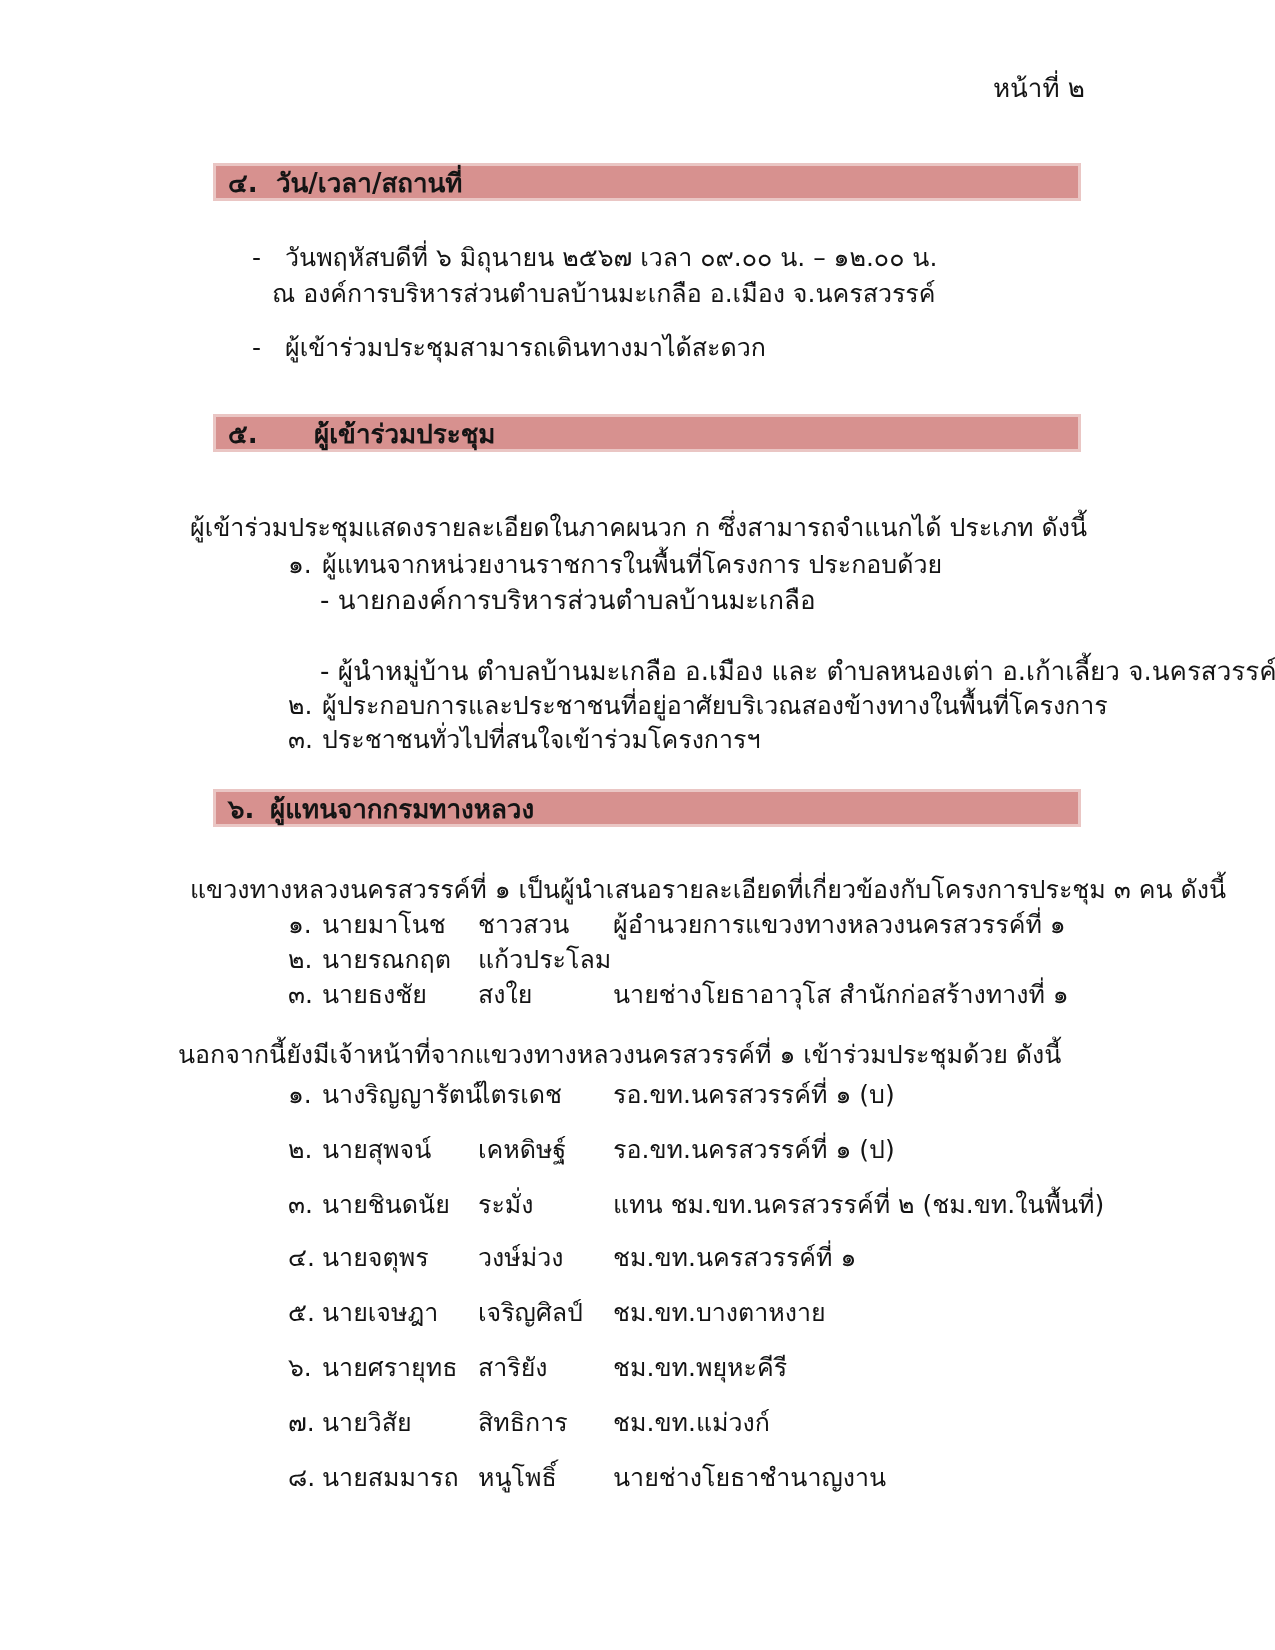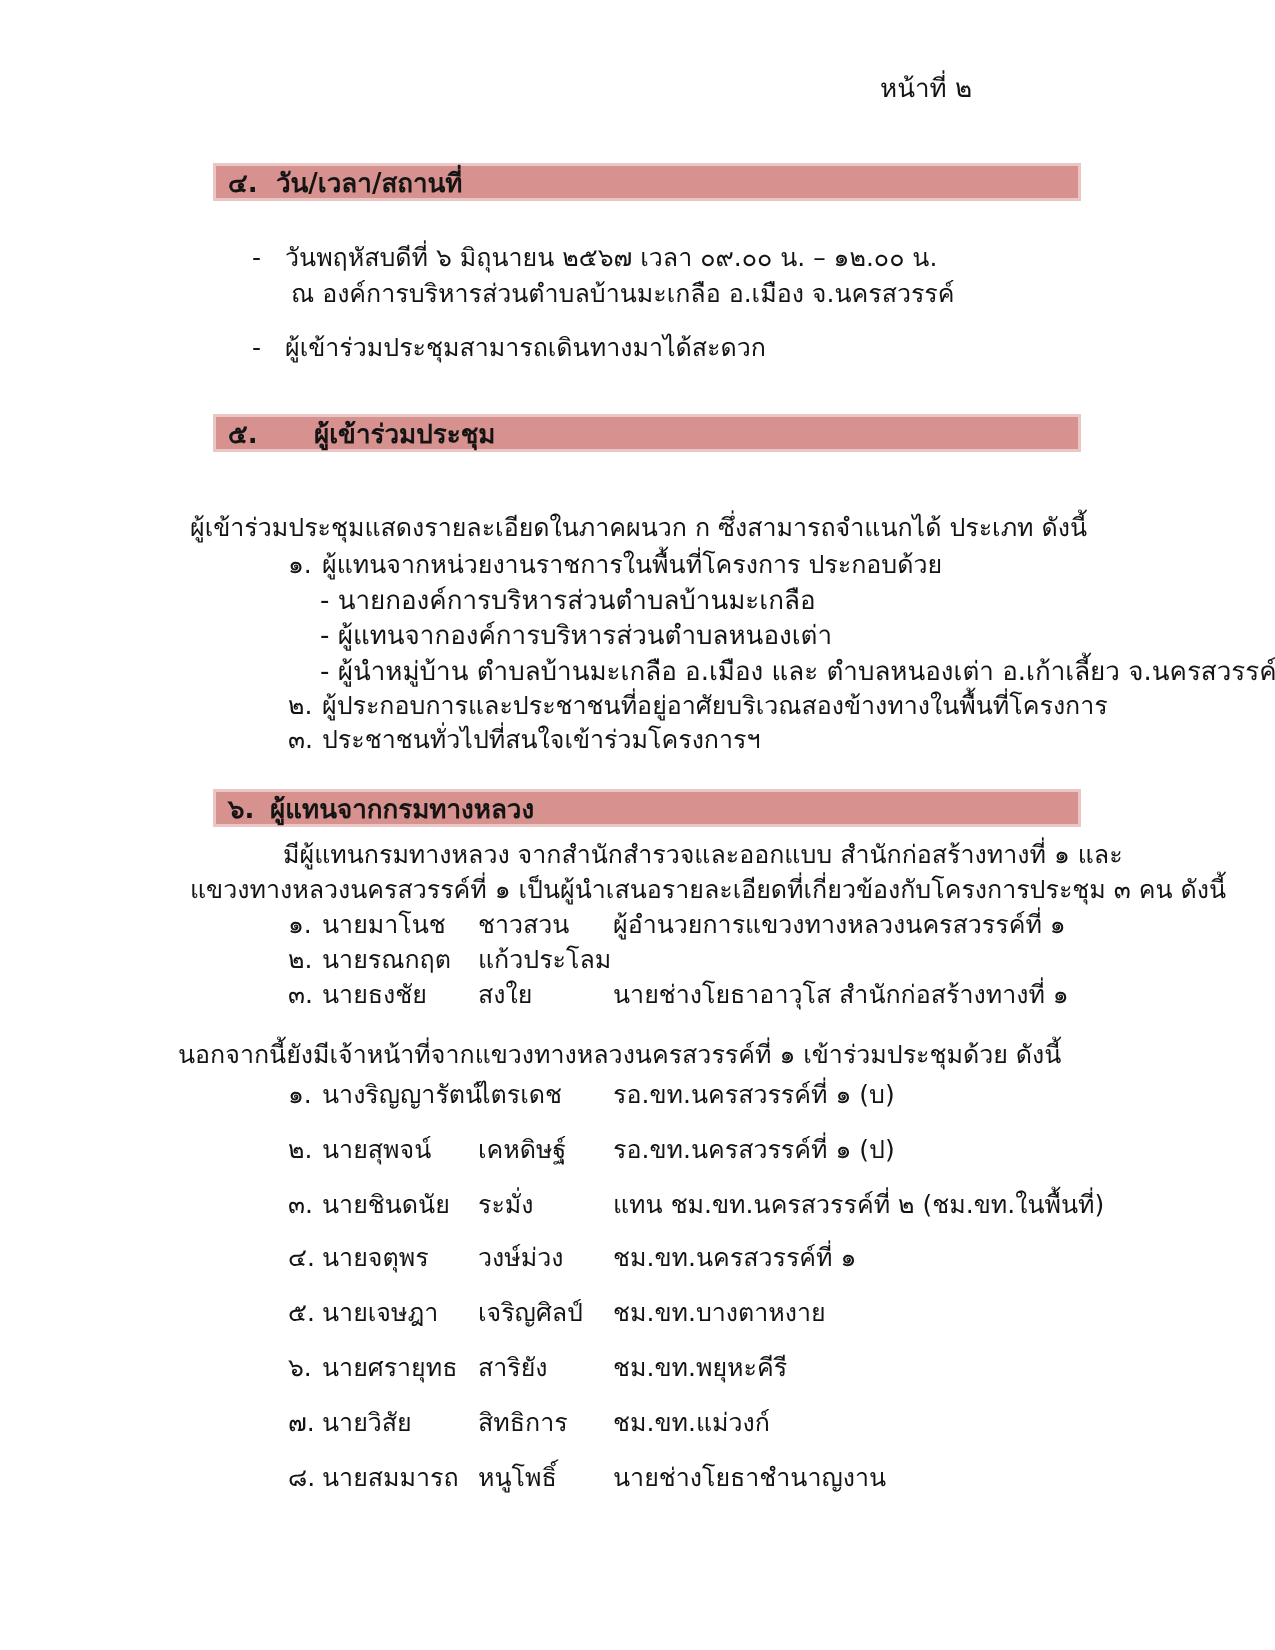--- a/index.html
+++ b/index.html
@@ -21,21 +21,21 @@
     white-space: nowrap;
     font-size: 25px;
     line-height: 36px;
     height: 36px;
   }
   .page-label {
     position: absolute;
     top: 70px;
     left: 880px;
     width: 205px;
-    text-align: left;
+    text-align: right;
     font-size: 26px;
     line-height: 36px;
     white-space: nowrap;
   }
   .bar {
     position: absolute;
     left: 213px;
     width: 868px;
     height: 38px;
     box-sizing: border-box;
@@ -97,55 +97,53 @@
 
   <div class="bar bar--s4" style="top:163px">
     <span class="bar-num">๔.</span>
     <span class="bar-title">วัน/เวลา/สถานที่</span>
   </div>
 
   <div class="bullet-item" style="top:240px">
     <span>-</span>
     <span>วันพฤหัสบดีที่  ๖  มิถุนายน  ๒๕๖๗  เวลา  ๐๙.๐๐ น. – ๑๒.๐๐ น.</span>
   </div>
-  <div class="line" style="top:276px; left:291px">ณ องค์การบริหารส่วนตำบลบ้านมะเกลือ   อ.เมือง  จ.นครสวรรค์</div>
+  <div class="line" style="top:276px; left:272px">ณ องค์การบริหารส่วนตำบลบ้านมะเกลือ   อ.เมือง  จ.นครสวรรค์</div>
   <div class="bullet-item" style="top:330px">
     <span>-</span>
     <span>ผู้เข้าร่วมประชุมสามารถเดินทางมาได้สะดวก</span>
   </div>
 
   <div class="bar bar--s5" style="top:414px">
     <span class="bar-num">๕.</span>
     <span class="bar-title">ผู้เข้าร่วมประชุม</span>
   </div>
 
   <div class="line" style="top:510px; left:190px">ผู้เข้าร่วมประชุมแสดงรายละเอียดในภาคผนวก ก  ซึ่งสามารถจำแนกได้  ประเภท  ดังนี้</div>
 
   <div class="num-item" style="top:547px">
     <span>๑.</span>
     <span>ผู้แทนจากหน่วยงานราชการในพื้นที่โครงการ  ประกอบด้วย</span>
   </div>
   <div class="sub-item" style="top:582px">- นายกองค์การบริหารส่วนตำบลบ้านมะเกลือ</div>
-  <div class="sub-item" style="top:617px">- ผู้แทนจากองค์การบริหารส่วนตำบลหนองเต่า</div>
   <div class="sub-item" style="top:653px">- ผู้นำหมู่บ้าน  ตำบลบ้านมะเกลือ  อ.เมือง และ  ตำบลหนองเต่า  อ.เก้าเลี้ยว  จ.นครสวรรค์</div>
   <div class="num-item" style="top:688px">
     <span>๒.</span>
     <span>ผู้ประกอบการและประชาชนที่อยู่อาศัยบริเวณสองข้างทางในพื้นที่โครงการ</span>
   </div>
   <div class="num-item" style="top:722px">
     <span>๓.</span>
     <span>ประชาชนทั่วไปที่สนใจเข้าร่วมโครงการฯ</span>
   </div>
 
   <div class="bar bar--s6" style="top:789px">
     <span class="bar-num">๖.</span>
     <span class="bar-title">ผู้แทนจากกรมทางหลวง</span>
   </div>
 
-  <div class="line" style="top:837px; left:283px">มีผู้แทนกรมทางหลวง จากสำนักสำรวจและออกแบบ  สำนักก่อสร้างทางที่ ๑  และ</div>
   <div class="line" style="top:872px; left:190px">แขวงทางหลวงนครสวรรค์ที่ ๑ เป็นผู้นำเสนอรายละเอียดที่เกี่ยวข้องกับโครงการประชุม  ๓  คน  ดังนี้</div>
 
   <div class="person-row" style="top:907px">
     <span>๑.</span>
     <span>นายมาโนช</span>
     <span>ชาวสวน</span>
     <span>ผู้อำนวยการแขวงทางหลวงนครสวรรค์ที่ ๑</span>
   </div>
   <div class="person-row" style="top:942px">
     <span>๒.</span>

